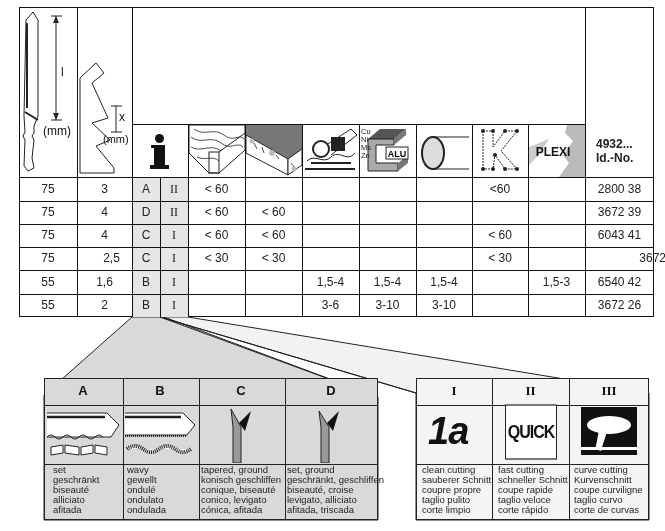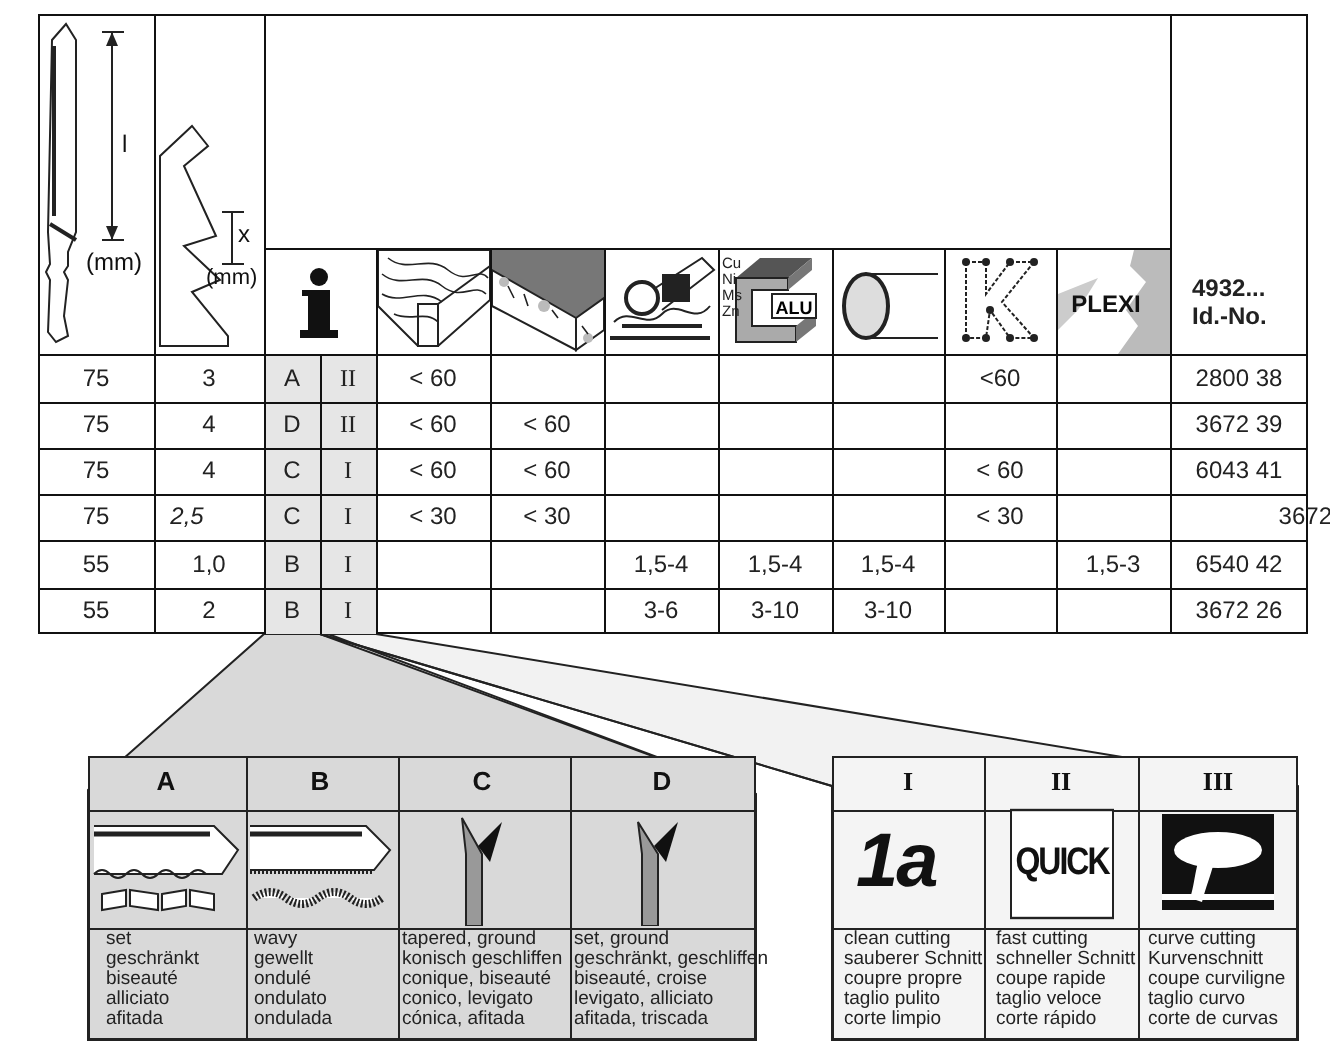--- a/index.html
+++ b/index.html
@@ -182,33 +182,33 @@
     <div class="cell roman" style="left: 160px; top: 224px; width: 28px;">I</div>
     <div class="cell " style="left: 188px; top: 224px; width: 57px;">&lt; 60</div>
     <div class="cell " style="left: 245px; top: 224px; width: 57px;">&lt; 60</div>
     <div class="cell " style="left: 302px; top: 224px; width: 57px;"></div>
     <div class="cell " style="left: 359px; top: 224px; width: 57px;"></div>
     <div class="cell " style="left: 416px; top: 224px; width: 56px;"></div>
     <div class="cell " style="left: 472px; top: 224px; width: 56px;">&lt; 60</div>
     <div class="cell " style="left: 528px; top: 224px; width: 57px;"></div>
     <div class="cell " style="left: 585px; top: 224px; width: 69px;">6043 41</div>
     <div class="cell " style="left: 19px; top: 247px; width: 58px;">75</div>
-    <div class="cell " style="left: 66px; top: 247px; width: 55px; font-style: italic;">2,5</div>
+    <div class="cell " style="left: 84px; top: 247px; width: 55px;">2,5</div>
     <div class="cell " style="left: 132px; top: 247px; width: 28px;">C</div>
     <div class="cell roman" style="left: 160px; top: 247px; width: 28px;">I</div>
     <div class="cell " style="left: 188px; top: 247px; width: 57px;">&lt; 30</div>
     <div class="cell " style="left: 245px; top: 247px; width: 57px;">&lt; 30</div>
     <div class="cell " style="left: 302px; top: 247px; width: 57px;"></div>
     <div class="cell " style="left: 359px; top: 247px; width: 57px;"></div>
     <div class="cell " style="left: 416px; top: 247px; width: 56px;"></div>
     <div class="cell " style="left: 472px; top: 247px; width: 56px;">&lt; 30</div>
     <div class="cell " style="left: 528px; top: 247px; width: 57px;"></div>
     <div class="cell " style="left: 605px; top: 247px; width: 72px; padding-left: 20px;">3672 40</div>
     <div class="cell " style="left: 19px; top: 271px; width: 58px;">55</div>
-    <div class="cell " style="left: 77px; top: 271px; width: 55px;">1,0</div>
+    <div class="cell " style="left: 77px; top: 271px; width: 55px;">1,6</div>
     <div class="cell " style="left: 132px; top: 271px; width: 28px;">B</div>
     <div class="cell roman" style="left: 160px; top: 271px; width: 28px;">I</div>
     <div class="cell " style="left: 188px; top: 271px; width: 57px;"></div>
     <div class="cell " style="left: 245px; top: 271px; width: 57px;"></div>
     <div class="cell " style="left: 302px; top: 271px; width: 57px;">1,5-4</div>
     <div class="cell " style="left: 359px; top: 271px; width: 57px;">1,5-4</div>
     <div class="cell " style="left: 416px; top: 271px; width: 56px;">1,5-4</div>
     <div class="cell " style="left: 472px; top: 271px; width: 56px;"></div>
     <div class="cell " style="left: 528px; top: 271px; width: 57px;">1,5-3</div>
     <div class="cell " style="left: 585px; top: 271px; width: 69px;">6540 42</div>

